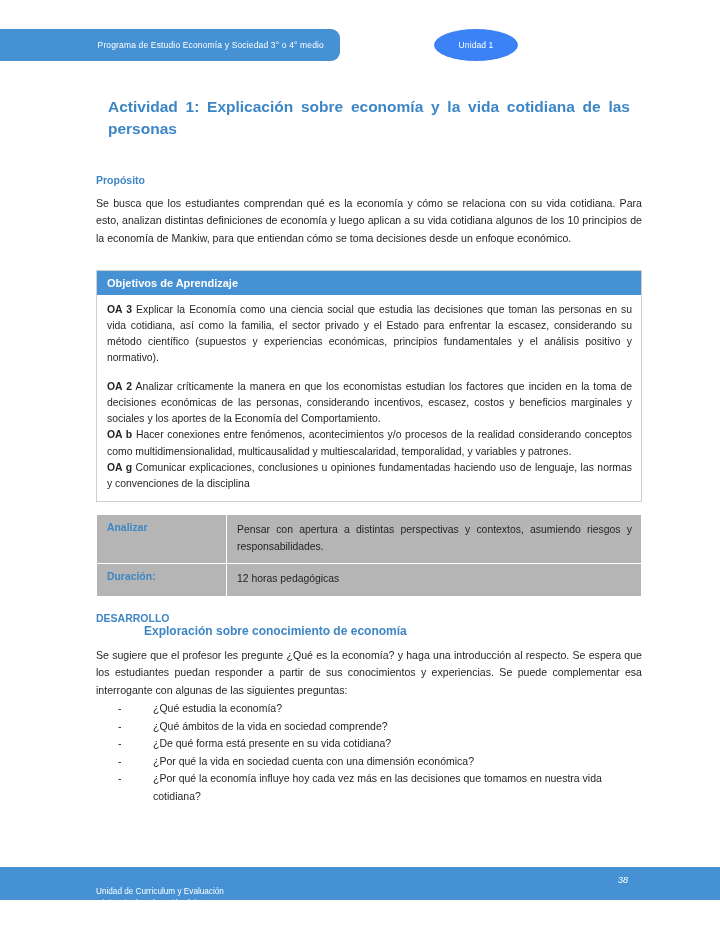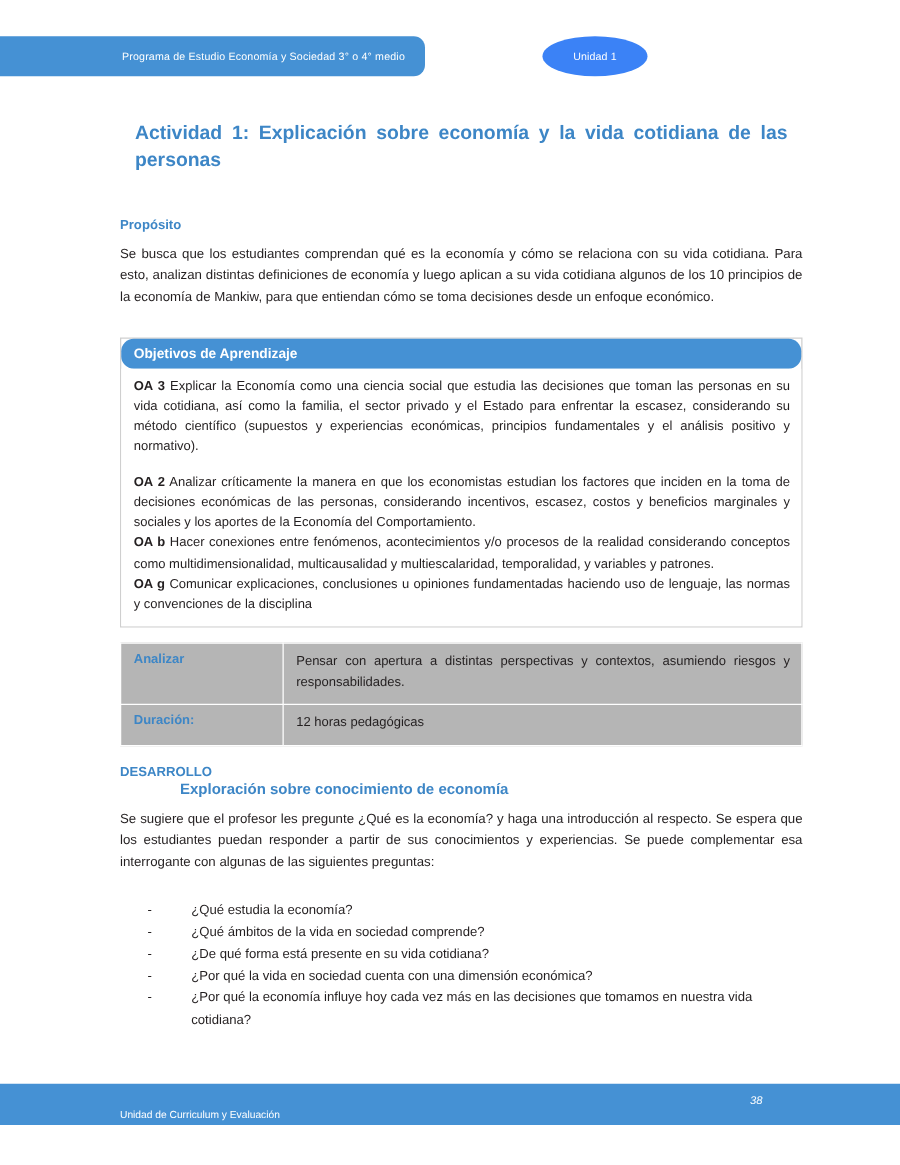--- a/index.html
+++ b/index.html
@@ -107,21 +107,20 @@
     width: 546px;
     border: 1px solid #cfcfcf;
     box-sizing: border-box;
   }
   .oa-head {
     background: #4591d4;
     color: #ffffff;
     font-size: 11px;
     font-weight: bold;
     padding: 6px 9px 6px 10px;
-    border-radius: 10px;
   }
   .oa-body {
     padding: 7px 9px 9px 10px;
     background: #ffffff;
   }
   .oa-item {
     font-size: 10.4px;
     line-height: 1.56;
     text-align: justify;
     text-justify: inter-word;
@@ -169,21 +168,21 @@
   .subsection {
     margin-top: 0;
     margin-left: 48px;
     font-size: 12px;
     font-weight: bold;
     color: #3d86c6;
   }
 
   ul.dash-list {
     list-style: none;
-    margin: 21px 0 0 0;
+    margin: 1px 0 0 0;
     padding: 0;
   }
   ul.dash-list li {
     position: relative;
     padding-left: 57px;
     font-size: 10.5px;
     line-height: 1.68;
     color: #231f20;
   }
   ul.dash-list li::before {
@@ -206,21 +205,21 @@
   .footer-left {
     position: absolute;
     left: 96px;
     top: 19px;
     color: #ffffff;
     font-size: 8.2px;
     line-height: 1.42;
   }
   .footer-page {
     position: absolute;
-    right: 110px;
+    right: 92px;
     top: 8px;
     color: #ffffff;
     font-size: 9px;
     font-style: italic;
   }
 </style>
 </head>
 <body>
 
 <div class="header-zone">

